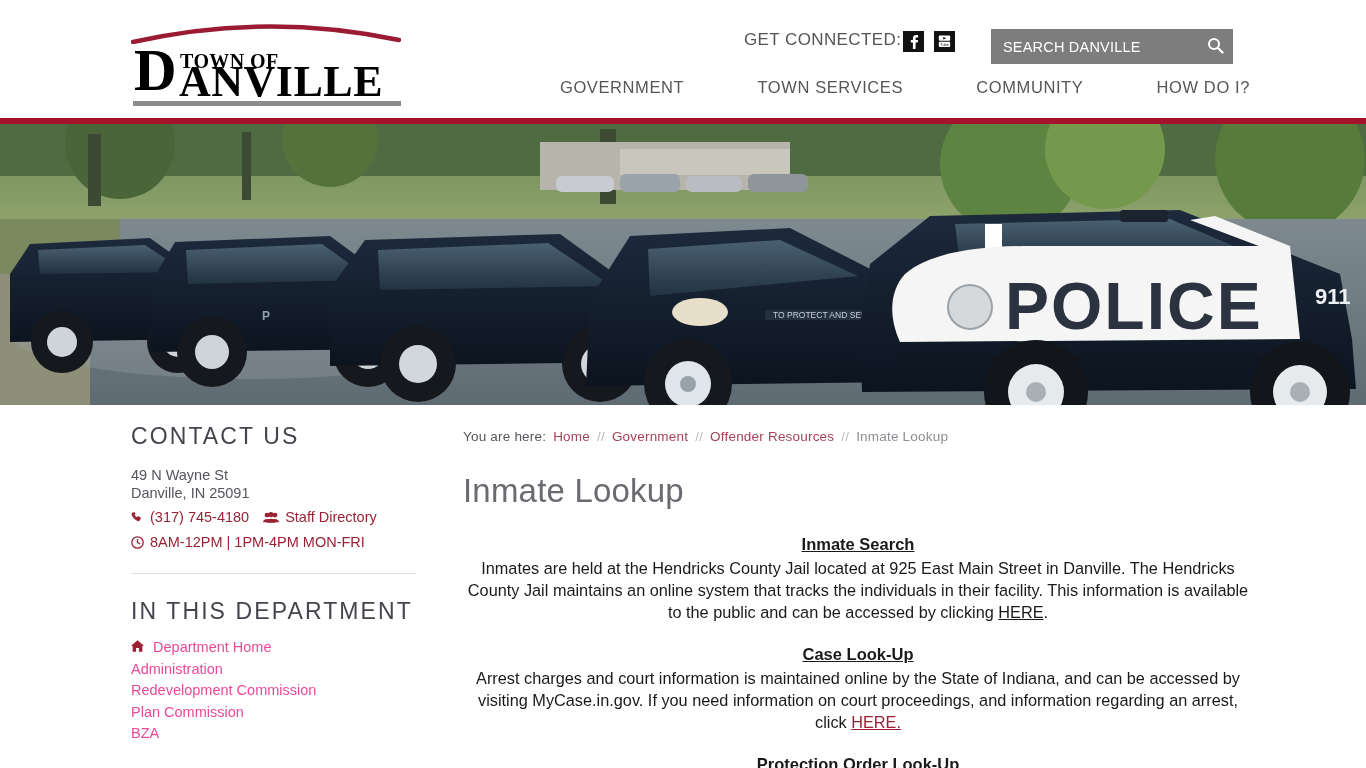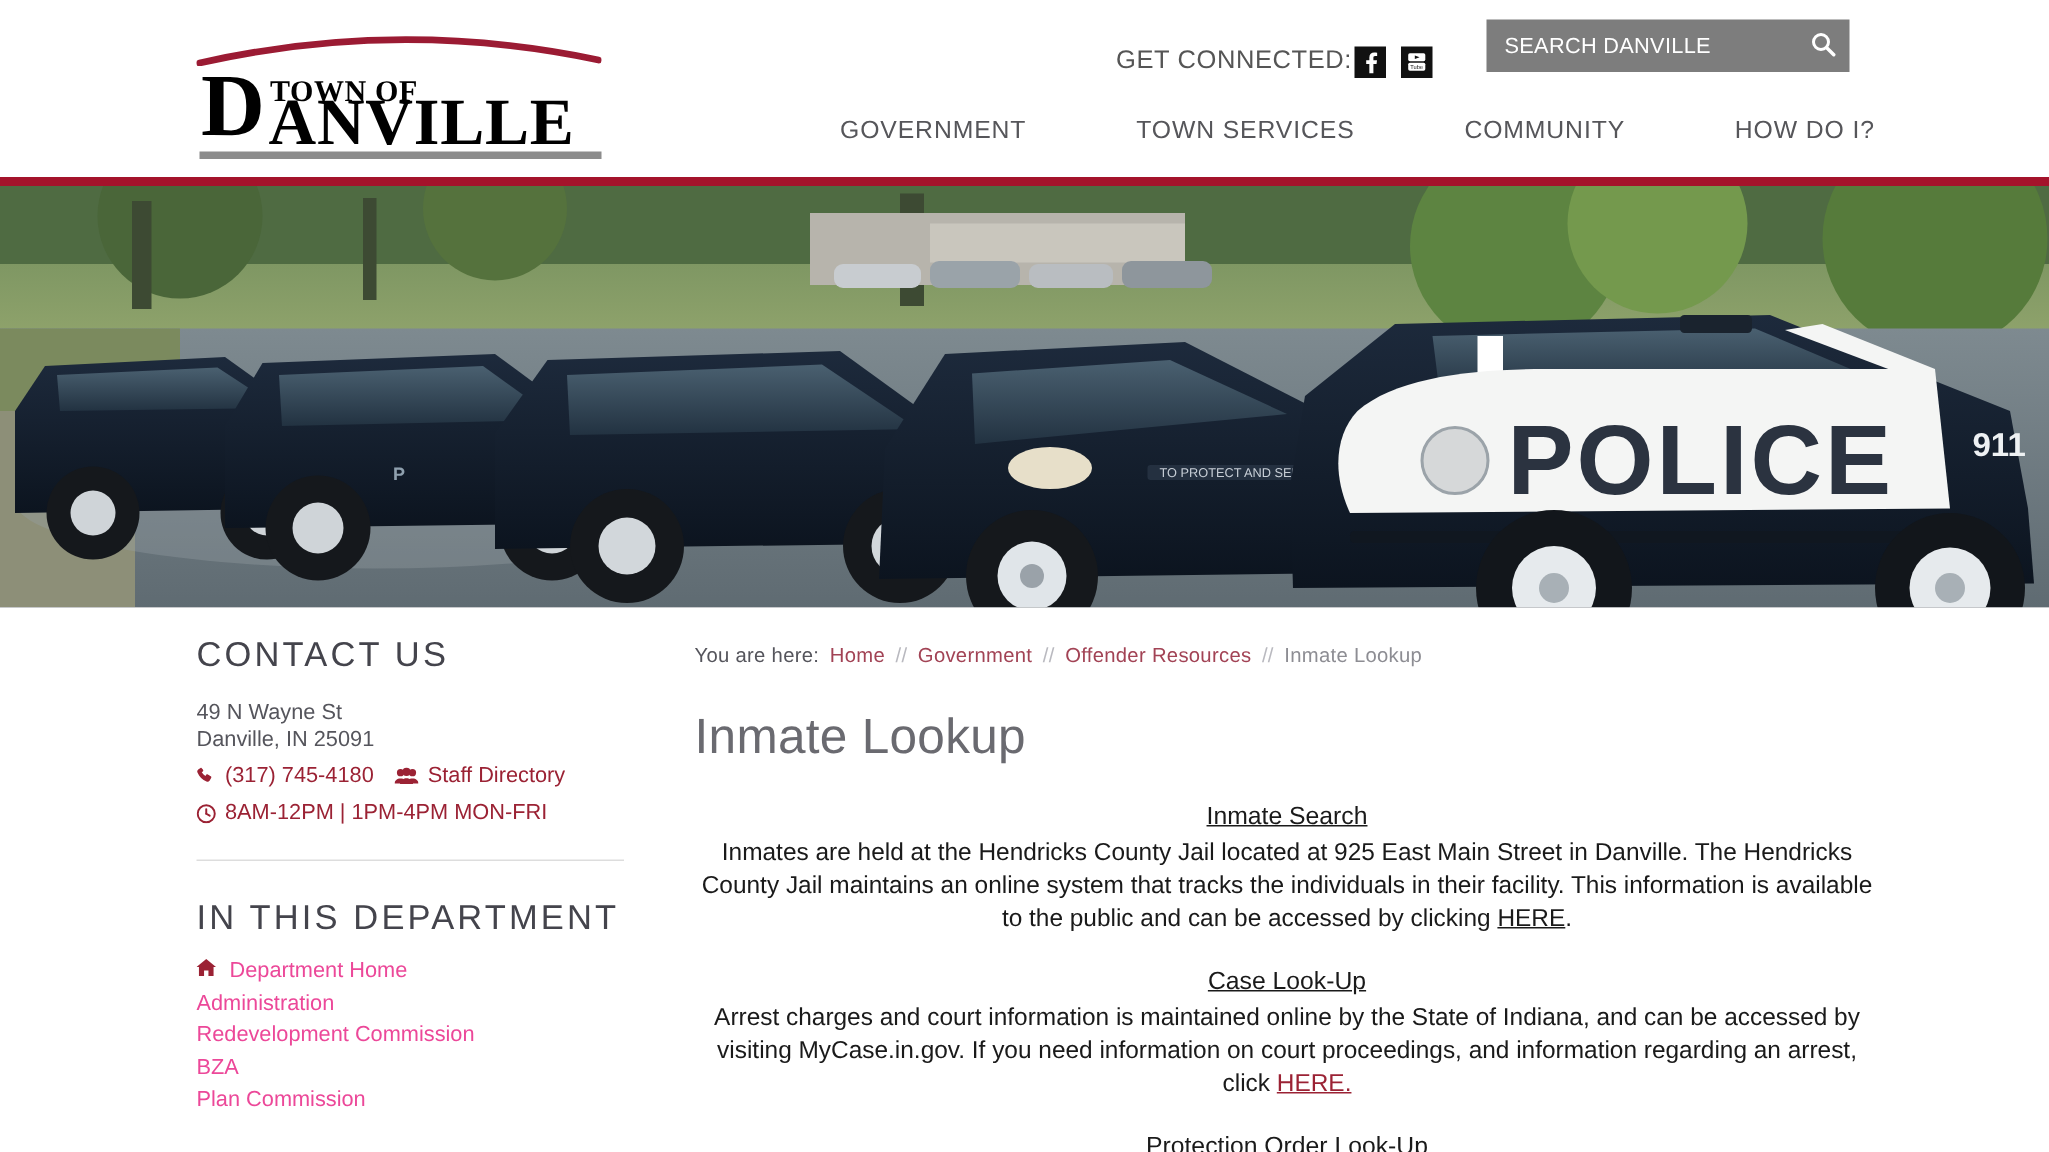--- a/index.html
+++ b/index.html
@@ -92,21 +92,21 @@
     background: #111;
     display: flex;
     align-items: center;
     justify-content: center;
     cursor: pointer;
   }
   .social-icon svg { display:block; }
 
   .search-box {
     position: absolute;
-    left: 991px; top: 13px;
+    left: 991px; top: 29px;
     width: 242px; height: 35px;
     background: #7d7d7d;
     display: flex;
     align-items: center;
   }
   .search-input {
     flex: 1;
     background: transparent;
     border: none;
     outline: none;
@@ -272,21 +272,21 @@
     color: #6a6a70;
     letter-spacing: 0.2px;
     line-height: 1.1;
   }
 
   .body-block { margin-top: 24px; text-align: center; }
   .sec-head {
     font-size: 16.5px;
     color: #1a1a1a;
     text-decoration: underline;
-    font-weight: 400;
+    font-weight: 700;
     margin: 0 0 2px 0;
     line-height: 22px;
     cursor: pointer;
     display: inline-block;
   }
   .sec-body {
     font-size: 16.3px;
     color: #1a1a1a;
     line-height: 22px;
     margin: 0;
@@ -506,22 +506,22 @@
     <ul class="dept-list">
       <li>
         <span class="home-ic">
           <svg width="13" height="12" viewBox="0 0 16 14" aria-hidden="true">
             <path fill="#9b2234" d="M8 0 0 6.6h2V14h4.2V9.4h3.6V14H14V6.6h2z"></path>
           </svg>
         </span><a>Department Home</a>
       </li>
       <li><a>Administration</a></li>
       <li><a>Redevelopment Commission</a></li>
+      <li><a>Plan Commission</a></li>
       <li><a>BZA</a></li>
-      <li><a>Plan Commission</a></li>
     </ul>
   </aside>
 
   <main class="maincol">
 
     <div class="breadcrumb">
       <span class="bc-label">You are here:</span><a>Home</a><span class="sep">//</span><a>Government</a><span class="sep">//</span><a>Offender Resources</a><span class="sep">//</span><span class="current">Inmate Lookup</span>
     </div>
 
     <h1 class="page-title">Inmate Lookup</h1>

